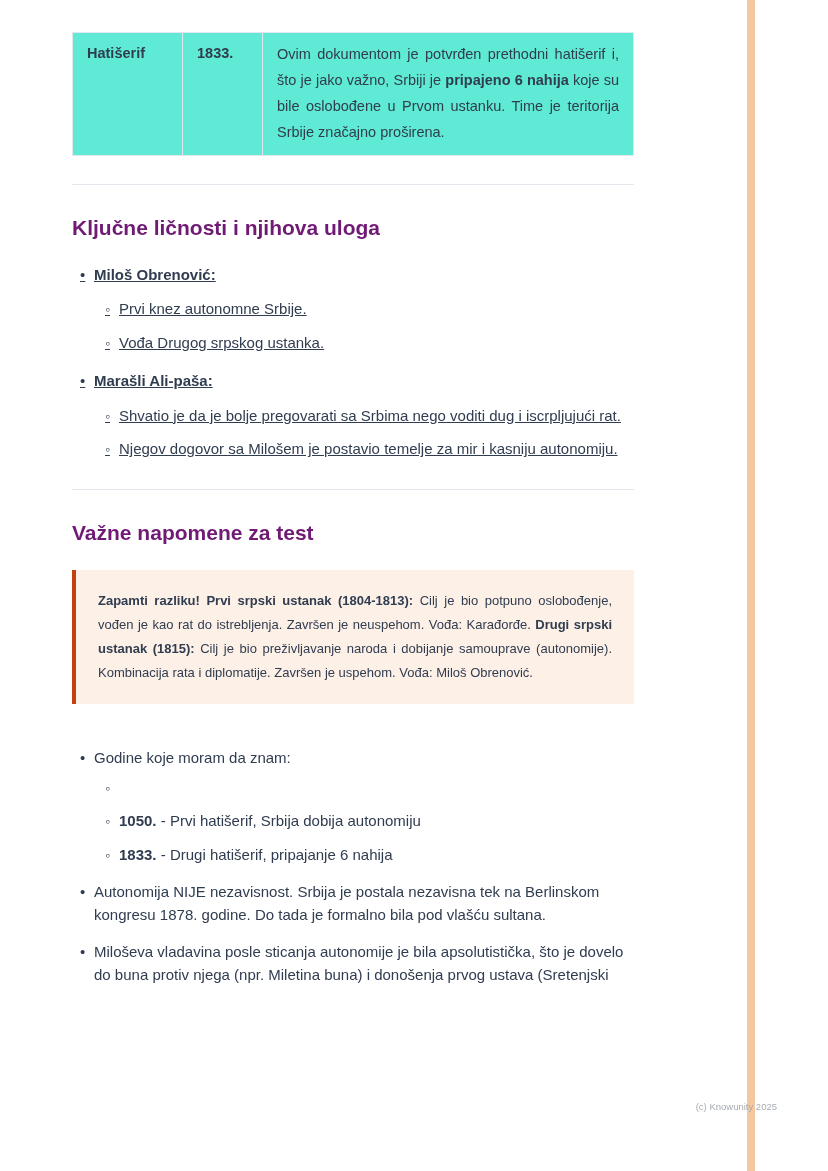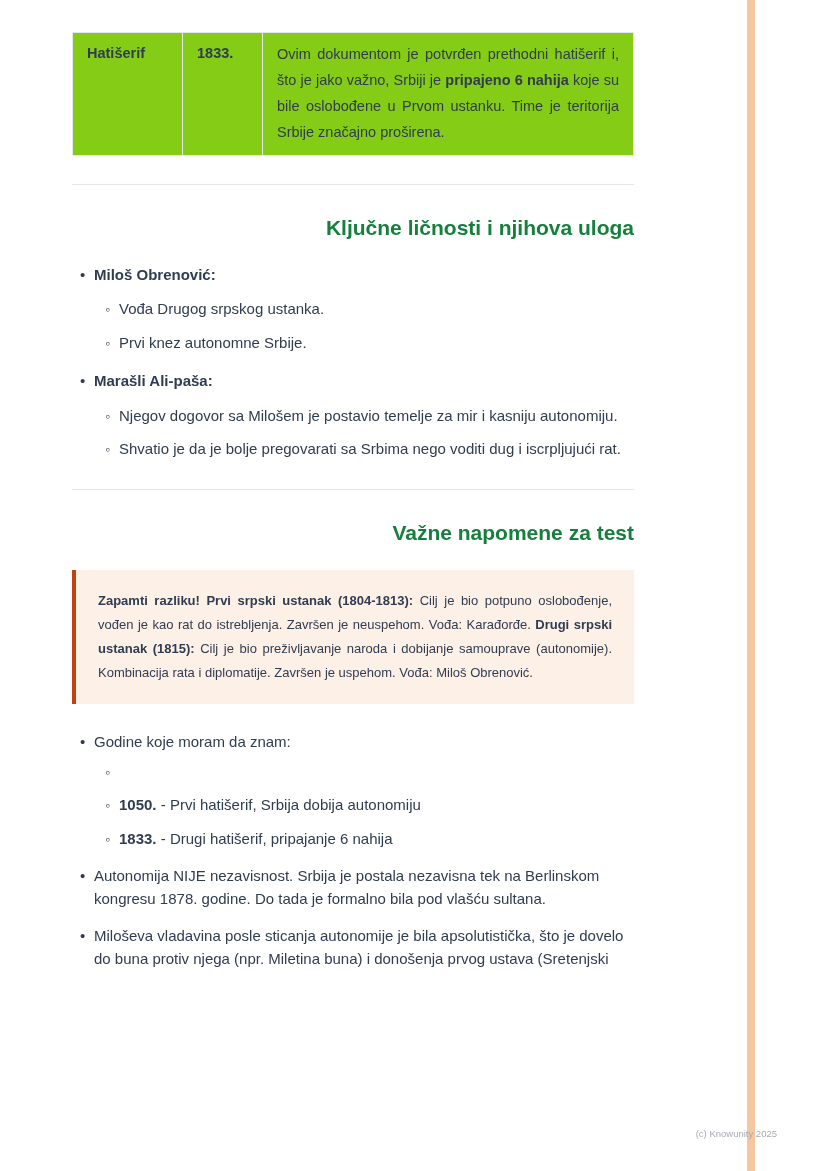--- a/index.html
+++ b/index.html
@@ -12,33 +12,33 @@
     font-family:"Liberation Sans","DejaVu Sans",sans-serif;
     color:#303c50;
   }
   .content { position:absolute; left:72px; top:32px; width:562px; font-size:15px; line-height:1.5; }
 
   
   .summary-table {
     display:grid;
     grid-template-columns:110px 80px 1fr;
     border:1px solid #e3e8ee;
-    background:#84cc16;
+    background:#5eead4;
   }
   .cell { padding:10px 14px; border-right:1px solid #e3e8ee; font-size:14.5px; line-height:1.5; }
   .cell:last-child { border-right:none; }
   .cell.bold { font-weight:700; }
   .cell.desc { text-align:justify; line-height:1.8; padding:8px 14px 10px 14px; }
 
   hr.divider { border:none; border-top:1px solid #e4e8ee; margin:28px 0 0 0; }
 
-  h2.section-heading { margin-top:30px; font-size:21px; line-height:1.25; color:#15803d; font-weight:700;text-align:right; }
+  h2.section-heading { margin-top:30px; font-size:21px; line-height:1.25; color:#701a75; font-weight:700; }
 
   ul { list-style:none; }
-  .toplist { margin-top:22px; }
+  .toplist { margin-top:22px;text-decoration:underline; }
   .li1 { display:flex; margin-bottom:16px; }
   .li1 > .marker { flex:none; width:22px; padding-left:8px; }
   .marker.dot::before { content:"\2022"; }
   .marker.circ::before { content:"\25E6"; font-size:14px; }
   .li-body { flex:1; }
   .bold { font-weight:700; }
   .sub { margin-top:12px; }
   .sub.tight { margin-top:7px; }
   .li2 { display:flex; margin-left:11px; margin-bottom:11px; }
   .li2 > .marker { flex:none; width:14px; }
@@ -47,30 +47,30 @@
   .callout {
     margin-top:24px;
     background:#fdf0e7;
     border-left:4px solid #c2410c;
     padding:19px 22px 19px 22px;
     line-height:1.85;
     text-align:justify;
     font-size:13px;
   }
 
-  .noteslist { margin-top:27px; }
+  .noteslist { margin-top:43px; }
   .noteslist .li1 { margin-bottom:15px; }
 
   .edge-strip {
     position:absolute; left:747px; top:0;
     width:8px; height:1171px;
     background:#f5c79e;
   }
   .copyright {
-    position:absolute; top:1128px; right:51px;
+    position:absolute; top:1101px; right:51px;
     font-size:9.5px; color:#a6abb3;
     z-index:2;
   }
 </style>
 </head>
 <body>
 
 <div class="page">
 
   <div class="content">
@@ -86,41 +86,41 @@
     <h2 class="section-heading">Ključne ličnosti i njihova uloga</h2>
 
     <ul class="toplist">
       <li class="li1">
         <span class="marker dot"></span>
         <div class="li-body">
           <div class="bold">Miloš Obrenović:</div>
           <ul class="sub">
             <li class="li2">
               <span class="marker circ"></span>
-              <div>Vođa Drugog srpskog ustanka.</div>
+              <div>Prvi knez autonomne Srbije.</div>
             </li>
             <li class="li2">
               <span class="marker circ"></span>
-              <div>Prvi knez autonomne Srbije.</div>
+              <div>Vođa Drugog srpskog ustanka.</div>
             </li>
           </ul>
         </div>
       </li>
       <li class="li1">
         <span class="marker dot"></span>
         <div class="li-body">
           <div class="bold">Marašli Ali-paša:</div>
           <ul class="sub">
             <li class="li2">
               <span class="marker circ"></span>
-              <div>Njegov dogovor sa Milošem je postavio temelje za mir i kasniju autonomiju.</div>
+              <div>Shvatio je da je bolje pregovarati sa Srbima nego voditi dug i iscrpljujući rat.</div>
             </li>
             <li class="li2">
               <span class="marker circ"></span>
-              <div>Shvatio je da je bolje pregovarati sa Srbima nego voditi dug i iscrpljujući rat.</div>
+              <div>Njegov dogovor sa Milošem je postavio temelje za mir i kasniju autonomiju.</div>
             </li>
           </ul>
         </div>
       </li>
     </ul>
 
     <hr class="divider">
 
     <h2 class="section-heading">Važne napomene za test</h2>
 

